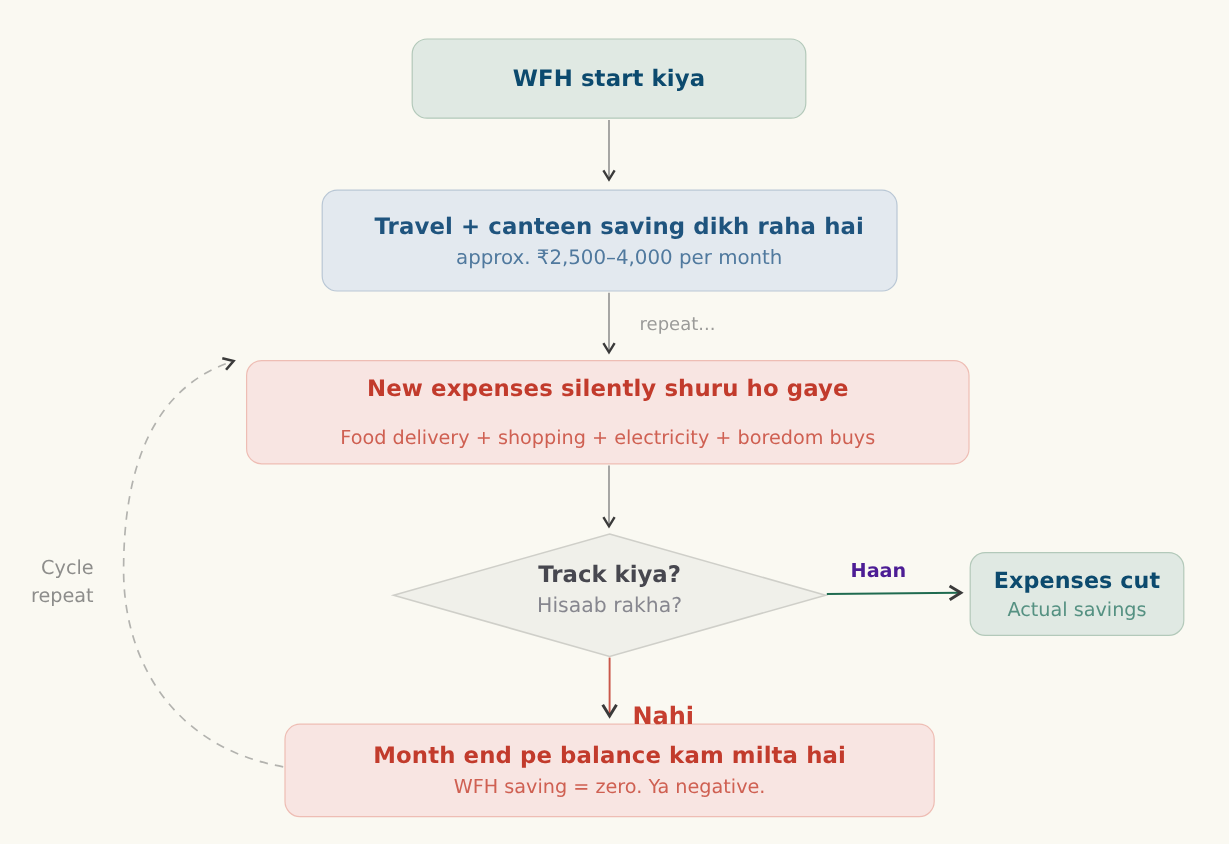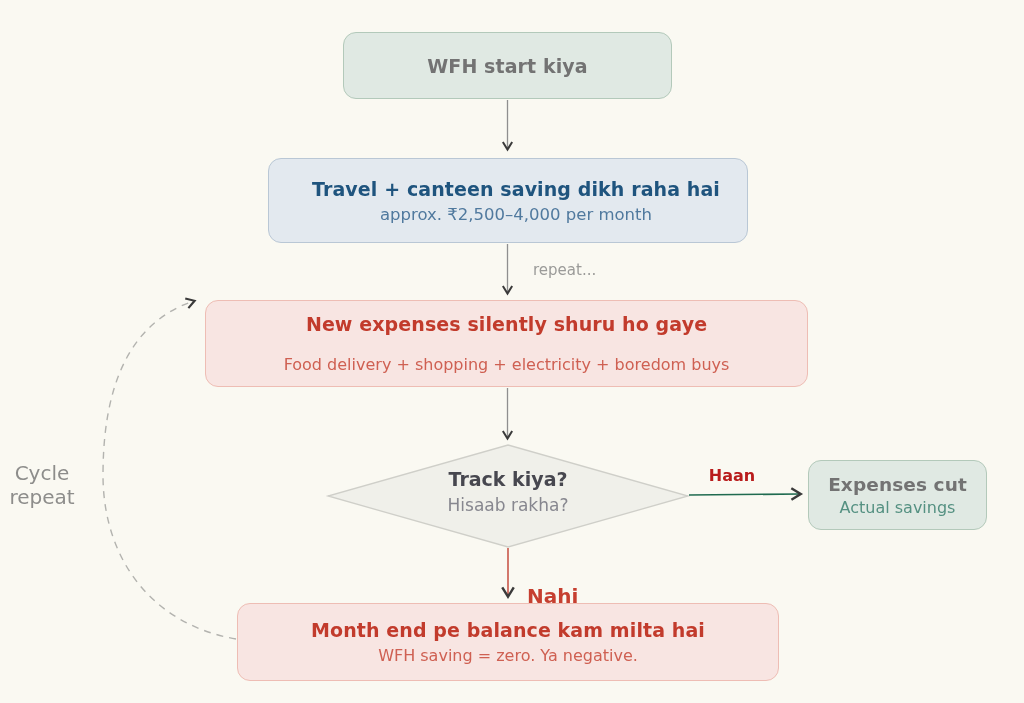--- a/index.html
+++ b/index.html
@@ -21,21 +21,21 @@
     align-items: center;
     justify-content: center;
     text-align: center;
     gap: 5px;
     border: 1.5px solid transparent;
   }
   .node .title { font-weight: bold; font-size: 19px; letter-spacing: 0.1px; }
   .node .subtitle { font-size: 16px; }
 
   .node-green { background: #e0e9e3; border-color: #b3c9ba; }
-  .node-green .title { color: #737373; text-align: center; }
+  .node-green .title { color: #0c4a6e; text-align: center; }
   .node-green .subtitle { color: #559182; }
 
   .node-blue { background: #e3e9ef; border-color: #b9c7d5; padding-left: 16px; }
   .node-blue .title { color: #1f547e; }
   .node-blue .subtitle { color: #50799e; font-size: 16.5px; }
 
   .node-red { background: #f8e5e2; border-color: #eebdb4; }
   .node-red .title { color: #c23b2c; }
   .node-red .subtitle { color: #cf6052; }
 
@@ -52,24 +52,24 @@
     left: 388px; top: 468px; width: 240px;
     display: flex; flex-direction: column; align-items: center; gap: 5px;
     text-align: center;
   }
   #decision-text .title { font-weight: bold; font-size: 19px; color: #47474f; }
   #decision-text .subtitle { font-size: 17px; color: #87878f; }
 
   .edge-label { position: absolute; font-size: 16px; }
   #label-lekin { left: 533px; top: 261px; color: #9b9b99; font-size: 15px; }
   #label-haan  { left: 700px; top: 466px; width: 64px; text-align: center;
-                 color: #b91c1c; font-weight: bold; font-size: 16px; }
+                 color: #4c1d95; font-weight: bold; font-size: 16px; }
   #label-nahi  { left: 527px; top: 584px; color: #c63f30; font-weight: bold; font-size: 20px; }
-  #label-cycle { left: 6px; top: 461px; width: 72px; text-align: center;
-                 color: #8d8d8b; font-size: 20px; line-height: 24px; }
+  #label-cycle { left: 6px; top: 461px; width: 72px; text-align: right;
+                 color: #8d8d8b; font-size: 16px; line-height: 24px; }
 </style>
 </head>
 <body>
 
 <div id="stage">
 
   <svg id="connectors" viewBox="0 0 1024 703" xmlns="http://www.w3.org/2000/svg" aria-hidden="true">
     <defs>
       <marker id="arrow-dark" viewBox="0 0 10 10" refX="7.5" refY="5" markerWidth="9" markerHeight="9" orient="auto">
         <path d="M1.5,1 L8,5 L1.5,9" fill="none" stroke="#3a3a3a" stroke-width="1.7"></path>

